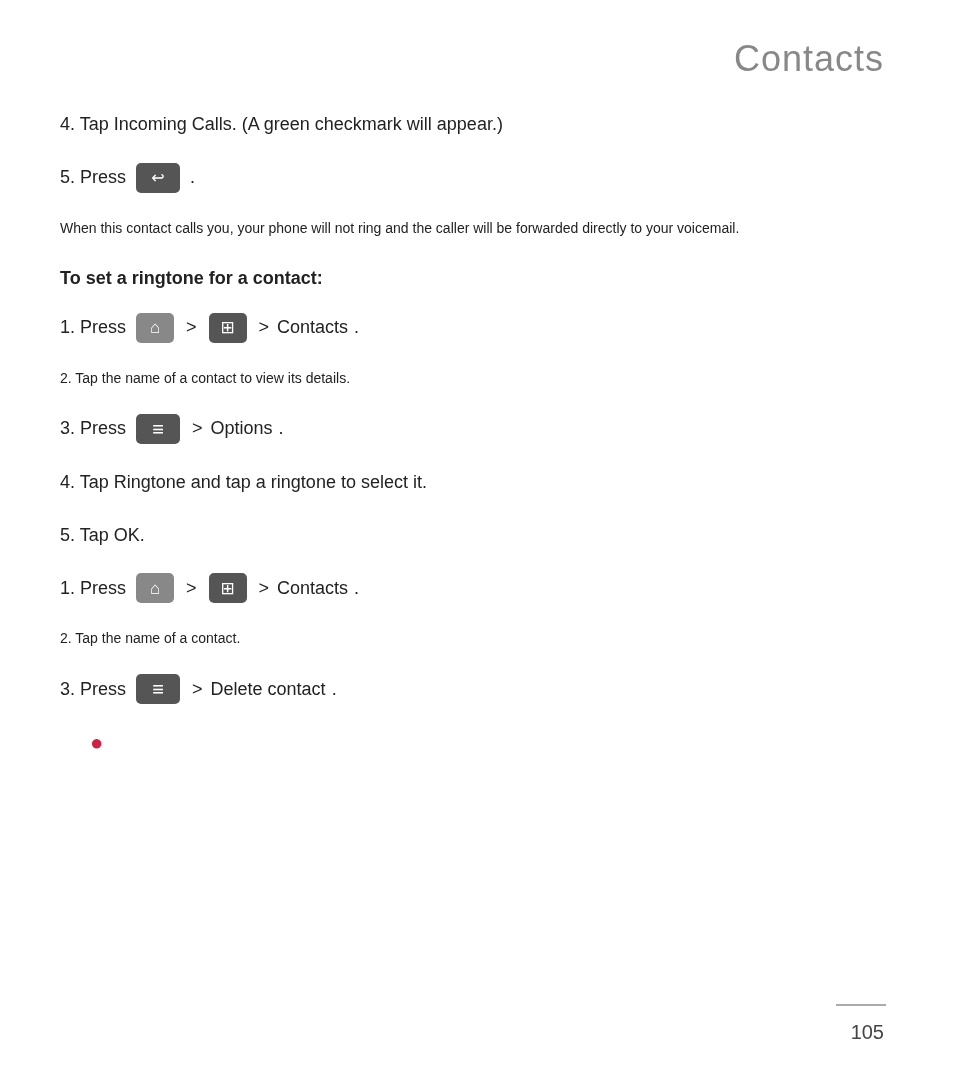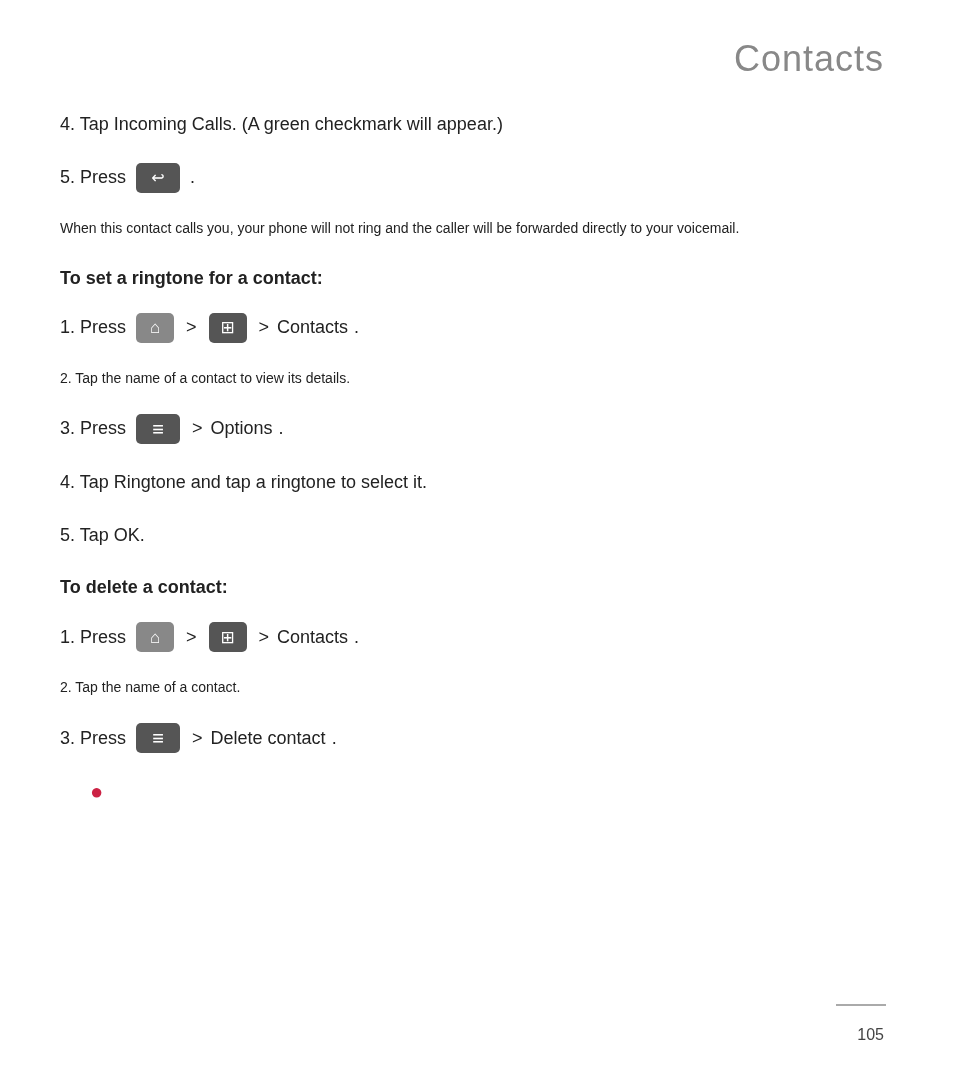--- a/index.html
+++ b/index.html
@@ -149,21 +149,21 @@
       right: 68px;
       width: 50px;
       height: 2px;
       background: #aaaaaa;
     }
 
     .page-number {
       position: absolute;
       bottom: 30px;
       right: 70px;
-      font-size: 16px;
+      font-size: 20px;
       color: #444444;
     }
 
     .arrow-text {
       font-size: 18px;
       margin: 0 2px;
     }
   </style>
 </head>
 <body>
@@ -213,21 +213,20 @@
       <span>4. Tap </span><strong>Ringtone</strong><span> and tap a ringtone to select it.</span>
     </span>
   </div>
 
   <div class="step">
     <span>
       <span>5. Tap </span><strong>OK</strong><span>.</span>
     </span>
   </div>
 
-  <div class="bold-heading" style="margin-top:14px;">To delete a contact:</div>
 
   <div class="step">
     <span>1. Press</span>
     <span class="icon-home"></span>
     <span class="arrow-text">&gt;</span>
     <span class="icon-grid"></span>
     <span class="arrow-text">&gt;</span>
     <strong>Contacts</strong>
       <span>.</span>
   </div>

